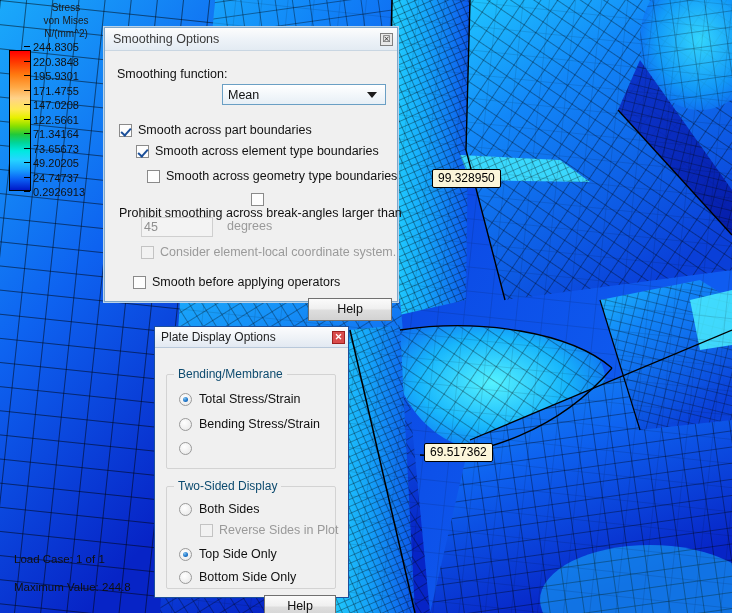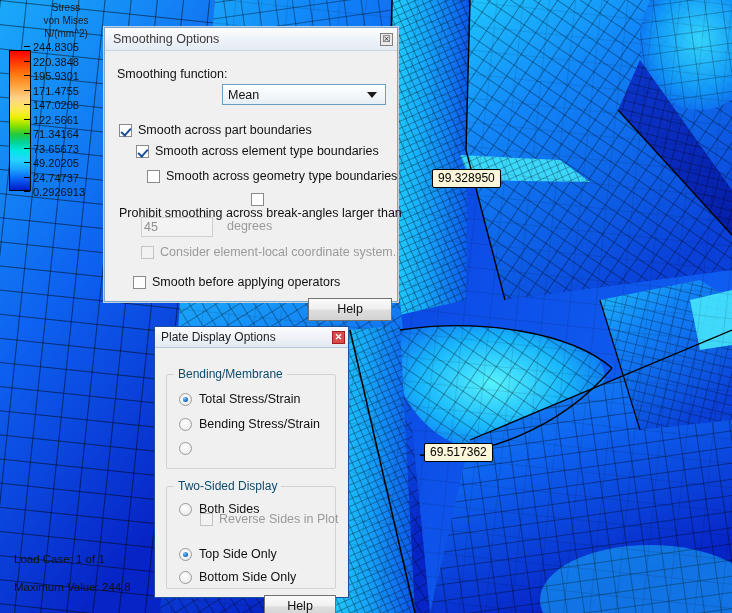--- a/index.html
+++ b/index.html
@@ -434,21 +434,21 @@
         <span class="radio"></span>
       </div>
 
       <div class="groupbox" style="left:11px;top:138px;width:170px;height:103px;"></div>
       <div class="group-title" style="left:19px;top:131px;">Two-Sided Display</div>
 
       <div class="row" style="left:24px;top:154px;">
         <span class="radio"></span>
         <span class="lbl">Both Sides</span>
       </div>
-      <div class="row" style="left:45px;top:164px;">
+      <div class="row" style="left:45px;top:175px;">
         <span class="chk dis"></span>
         <span class="lbl dim">Reverse Sides in Plot</span>
       </div>
       <div class="row" style="left:24px;top:199px;">
         <span class="radio on"></span>
         <span class="lbl">Top Side Only</span>
       </div>
       <div class="row" style="left:24px;top:222px;">
         <span class="radio"></span>
         <span class="lbl">Bottom Side Only</span>

